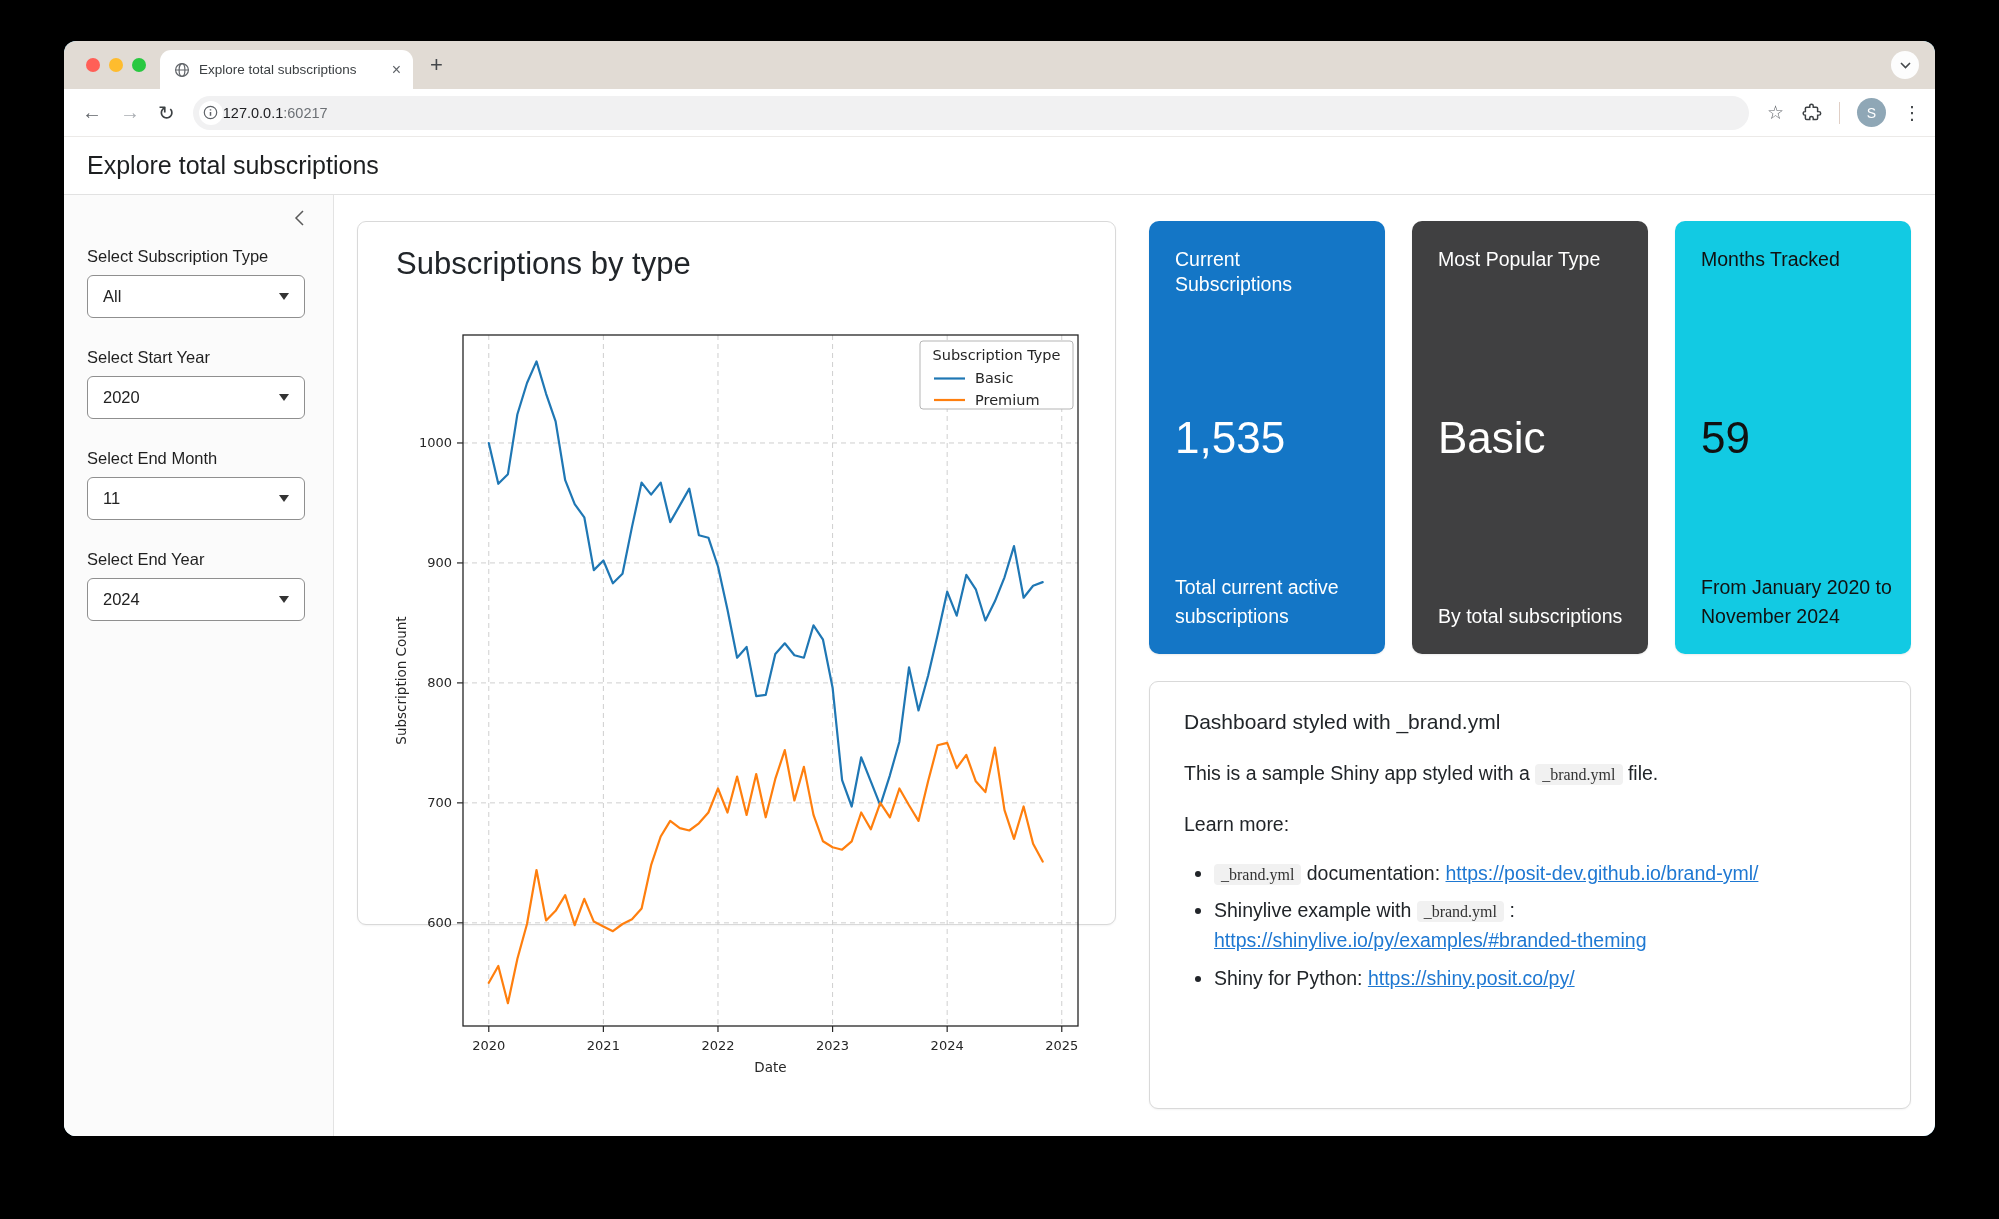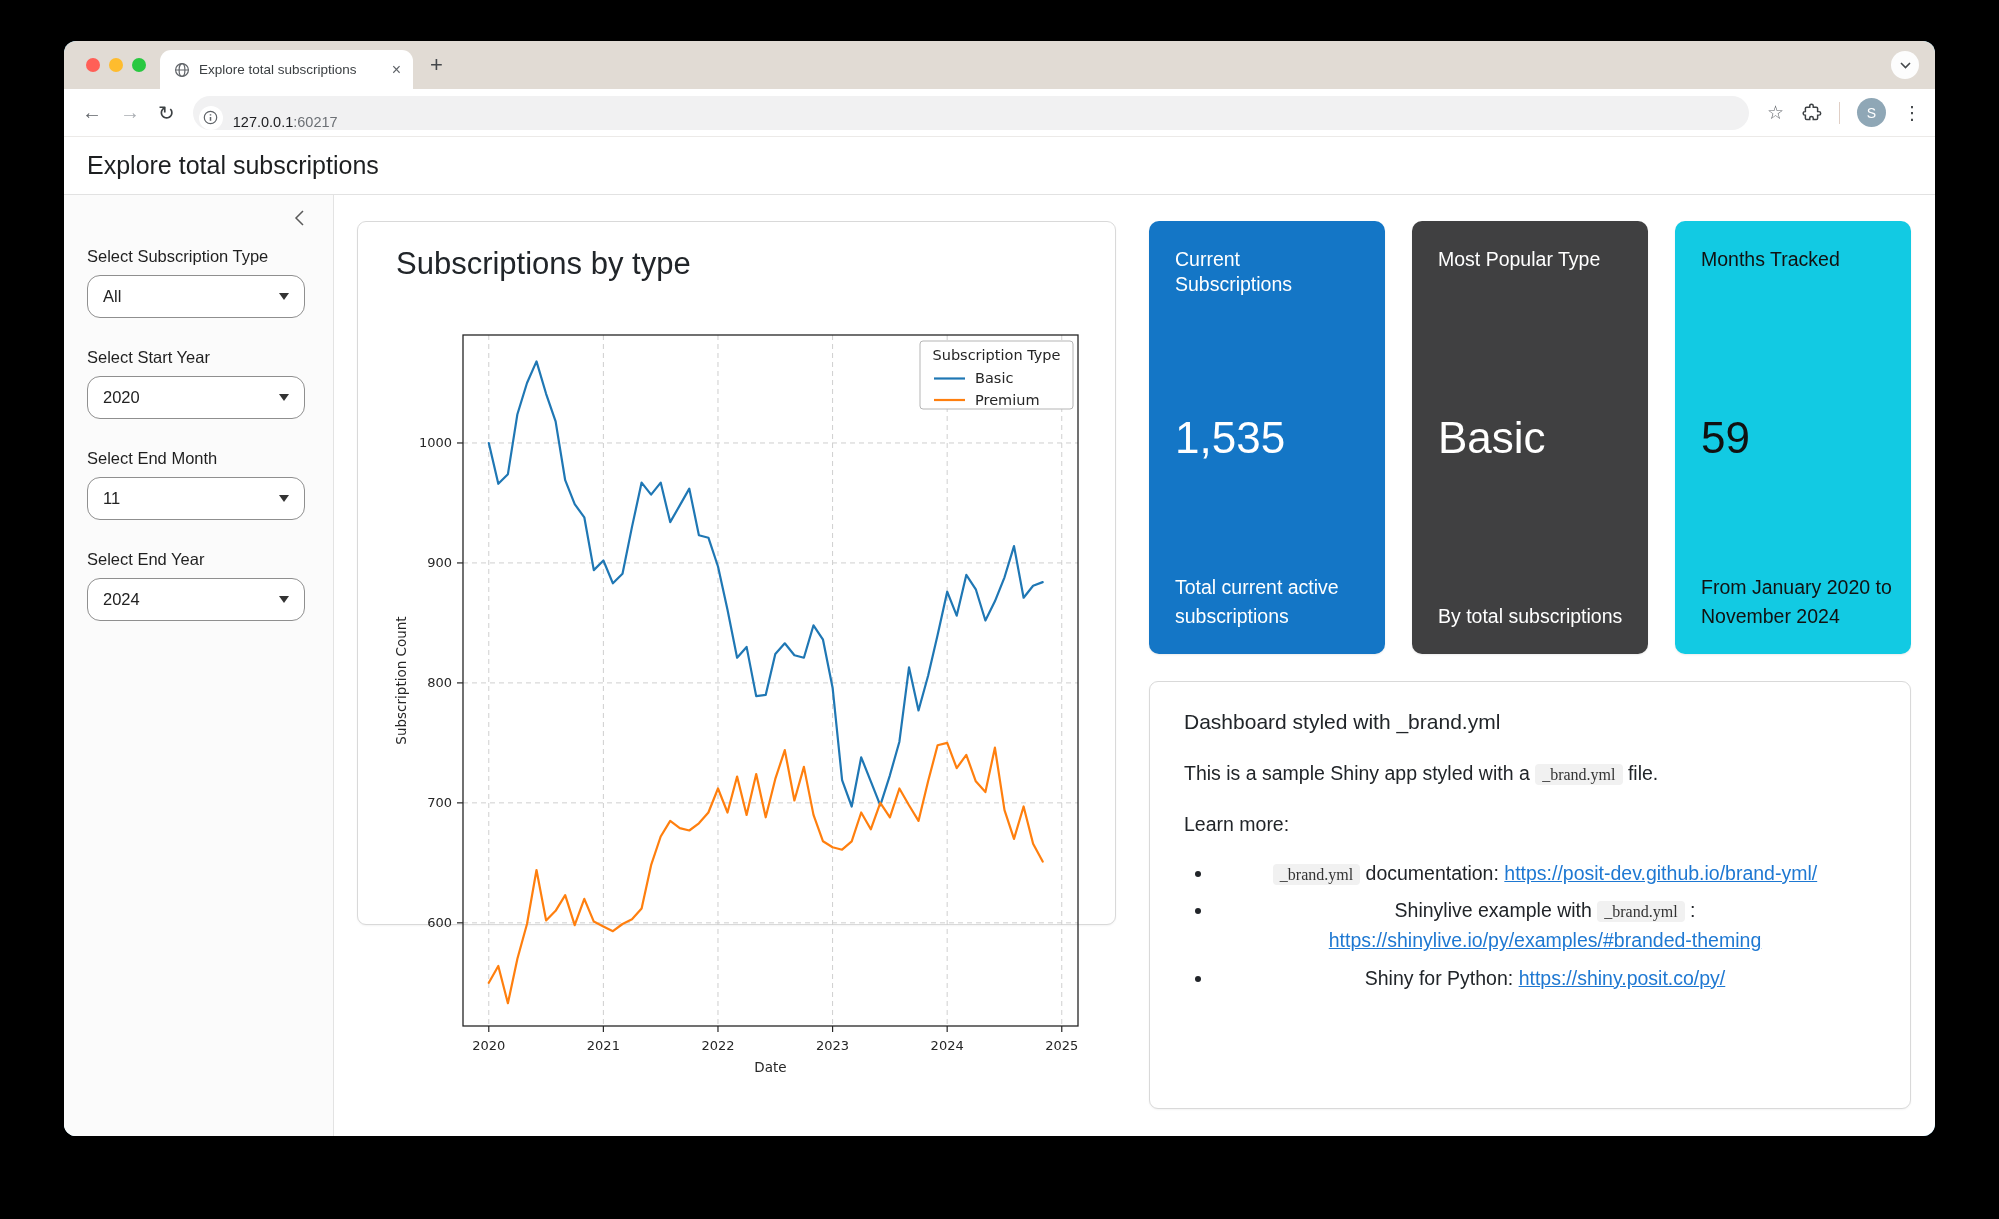--- a/index.html
+++ b/index.html
@@ -19,21 +19,21 @@
   .tab-close { font-size:16px; color:#5f6368; cursor:default; }
   .newtab-btn { position:absolute; left:366px; top:12px; font-size:22px; color:#45484b; line-height:24px; }
   .tabsearch { position:absolute; right:16px; top:10px; width:28px; height:28px; border-radius:50%;
     background:#fdfdfd; display:flex; align-items:center; justify-content:center; }
 
   .toolbar { height:48px; background:#fff; display:flex; align-items:center;
     padding:0 14px 0 18px; gap:18px; border-bottom:1px solid #eceae8; }
   .nav-ico { font-size:20px; color:#5f6368; }
   .nav-ico.dim { color:#a9adb2; }
   .urlbar { flex:1; height:34px; background:#f1f1f2; border-radius:17px; display:flex;
-    align-items:flex-end; padding:0 14px 0 6px; gap:10px; }
+    align-items:center; padding:0 14px 0 6px; }
   .info-badge { width:24px; height:24px; border-radius:50%; background:#fff;
     display:flex; align-items:center; justify-content:center; }
   .url-text { font-size:14.5px; color:#202124; }
   .url-port { color:#6c7075; }
   .right-icons { display:flex; align-items:center; gap:17px; }
   .divider { width:1px; height:22px; background:#e0cfc6; }
   .avatar { width:29px; height:29px; border-radius:50%; background:#8fa7b6; color:#fff;
     font-size:14px; display:flex; align-items:center; justify-content:center; }
 
   
@@ -41,21 +41,21 @@
     display:flex; align-items:center; padding-left:23px; }
   .app-title { font-size:25px; color:#1d1f21; }
 
   .app-body { display:flex; height:941px; background:#fff; }
 
   .sidebar { width:270px; min-width:270px; background:#fbfbfb; border-right:1px solid #e3e3e3;
     position:relative; padding:52px 24px 0 23px; }
   .collapse-btn { position:absolute; right:28px; top:14px; }
   .ctl-group { margin-bottom:30px; }
   .ctl-label { font-size:16.5px; color:#1f1f1f; margin-bottom:9px; display:block; }
-  .select-box { width:218px; height:43px; border:1px solid #8f8f8f; border-radius:13px; background:#fff;
+  .select-box { width:218px; height:43px; border:1px solid #8f8f8f; border-radius:6px; background:#fff;
     display:flex; align-items:center; justify-content:space-between; padding:0 15px; }
   .select-value { font-size:16.5px; color:#222; }
   .caret { width:0; height:0; border-left:5.5px solid transparent; border-right:5.5px solid transparent;
     border-top:7px solid #333; }
 
   .main { flex:1; padding:26px 24px 0 23px; display:flex; gap:33px; align-items:flex-start; }
 
   .card { background:#fff; border:1px solid #d9d9d9; border-radius:9px;
     box-shadow:0 1px 2px rgba(0,0,0,.05); }
   .chart-card { width:759px; height:704px; position:relative; }
@@ -70,21 +70,21 @@
   .vb-value { position:absolute; left:26px; top:50%; transform:translateY(-50%); font-size:44px; }
   .vb-caption { position:absolute; left:26px; right:18px; bottom:24px; font-size:19.5px; line-height:1.45; }
 
   .info-card { height:428px; padding:28px 34px; }
   .info-title { font-size:21px; color:#212529; margin-bottom:28px; }
   .info-p { font-size:19.5px; color:#212529; margin-bottom:28px; white-space:pre-wrap; }
   .code-chip { font-family:Liberation Serif, serif; font-size:16px;
     background:#f1f1f1; color:#333; padding:2px 7px; border-radius:4px; }
   .code-chip:empty { display:none; }
   .learn-more { font-size:19.5px; color:#212529; margin-bottom:22px; }
-  .info-list { padding-left:30px;text-align:center; }
+  .info-list { padding-left:30px; }
   .info-list li { font-size:19.5px; color:#212529; line-height:1.55; margin-bottom:7px; white-space:pre-wrap; }
   .info-list a { text-decoration:underline; }
 </style>
 </head>
 <body>
 
 <div class="window">
 
   <div class="tabstrip">
     <div class="lights">

